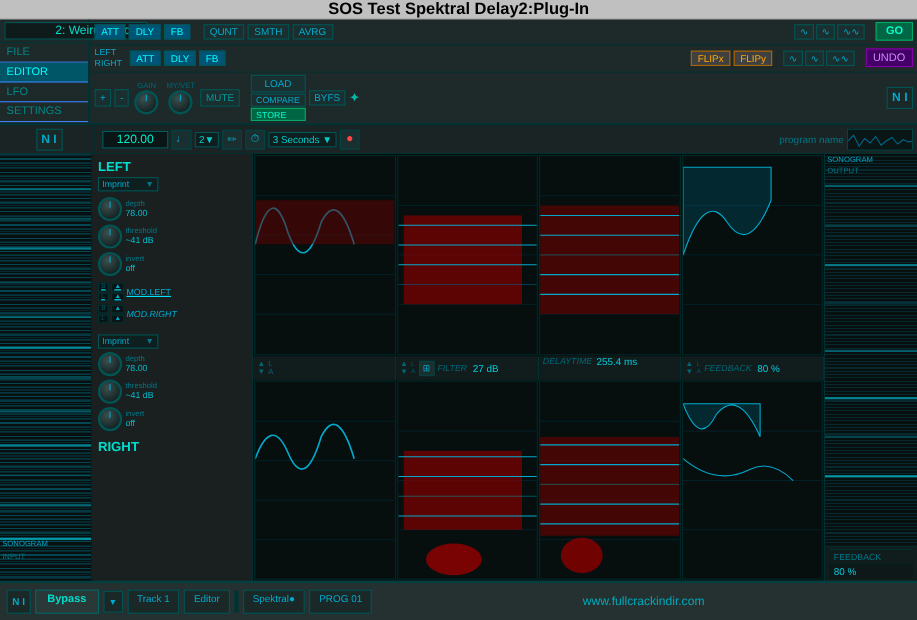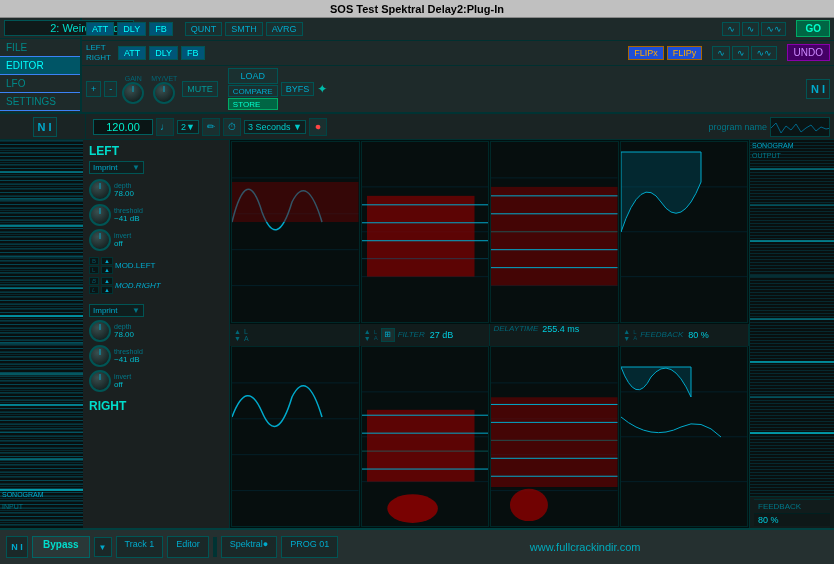--- a/index.html
+++ b/index.html
@@ -15,21 +15,21 @@
 
     
     .title-bar {
       background: #c0c0c0;
       height: 18px;
       display: flex;
       align-items: center;
       justify-content: center;
       border-bottom: 1px solid #888;
       color: #000;
-      font-size: 11px;
+      font-size: 15px;
       font-weight: bold;
     }
 
     .nav-item {
       padding: 3px 6px;
       font-size: 10px;
       color: #008888;
       cursor: pointer;
       border-bottom: 1px solid #3b82f6;
     }
@@ -57,21 +57,21 @@
       font-size: 9px;
       cursor: pointer;
     }
 
     .att-btn.active {
       background: #005577;
       color: #00ffff;
     }
 
     .att-btn.orange {
-      background: #1d4ed8;
+      background: #404040;
       border-color: #aa6600;
       color: #ffaa00;
     }
 
     
     .wave-btn {
       background: #1a3030;
       border: 1px solid #005555;
       color: #00aacc;
       padding: 1px 4px;
@@ -740,21 +740,21 @@
 
         <div class="ctrl-row">
           <div class="knob-md"></div>
           <div class="ctrl-info">
             <span class="ctrl-name">invert</span>
             <span class="ctrl-val">off</span>
           </div>
         </div>
 
         <div style="display:flex; gap:2px; margin-top:3px;">
-          <div style="display:flex; align-items:center; gap:2px;">
+          <div style="display:flex; align-items:center; gap:2px;text-decoration:underline;">
             <div style="display:flex; flex-direction:column; gap:1px;">
               <div style="font-size:6px; color:#005566; background:#0a1414; border:1px solid #003333; padding:0 2px;">B</div>
               <div style="font-size:6px; color:#005566; background:#0a1414; border:1px solid #003333; padding:0 2px;">L</div>
             </div>
             <div style="display:flex; flex-direction:column; gap:1px;">
               <div style="font-size:6px; color:#00aacc; background:#0a1414; border:1px solid #003333; padding:0 2px;">▲</div>
               <div style="font-size:6px; color:#00aacc; background:#0a1414; border:1px solid #003333; padding:0 2px;">▲</div>
             </div>
             <span style="font-size:8px; color:#00aacc;">MOD.LEFT</span>
           </div>

